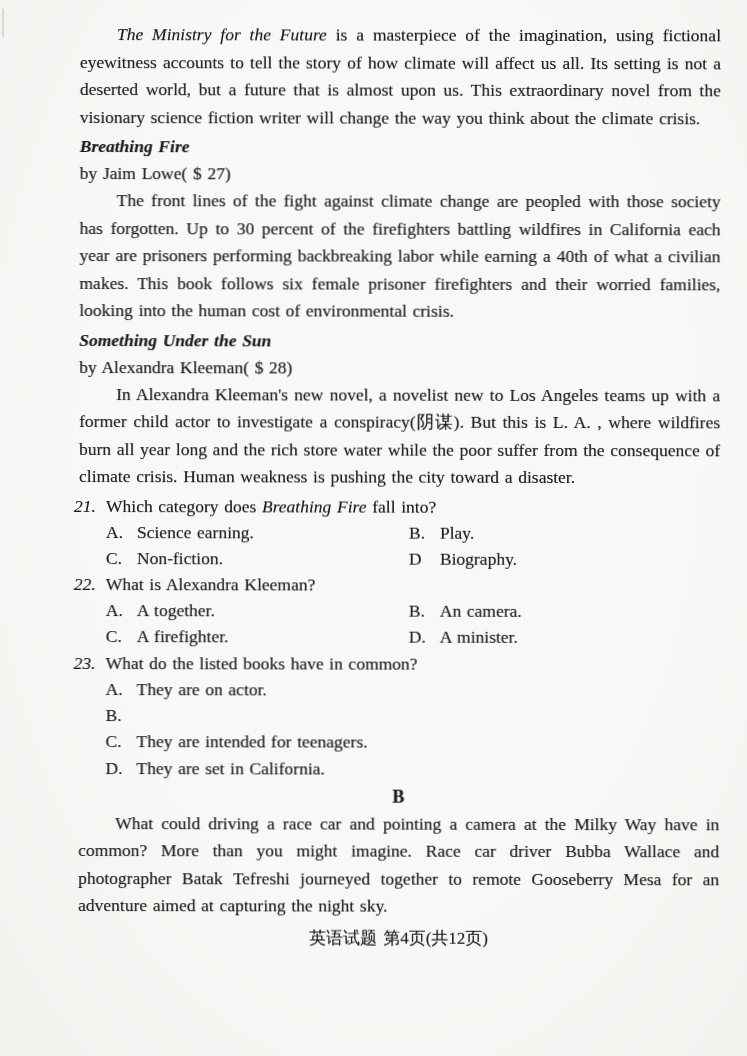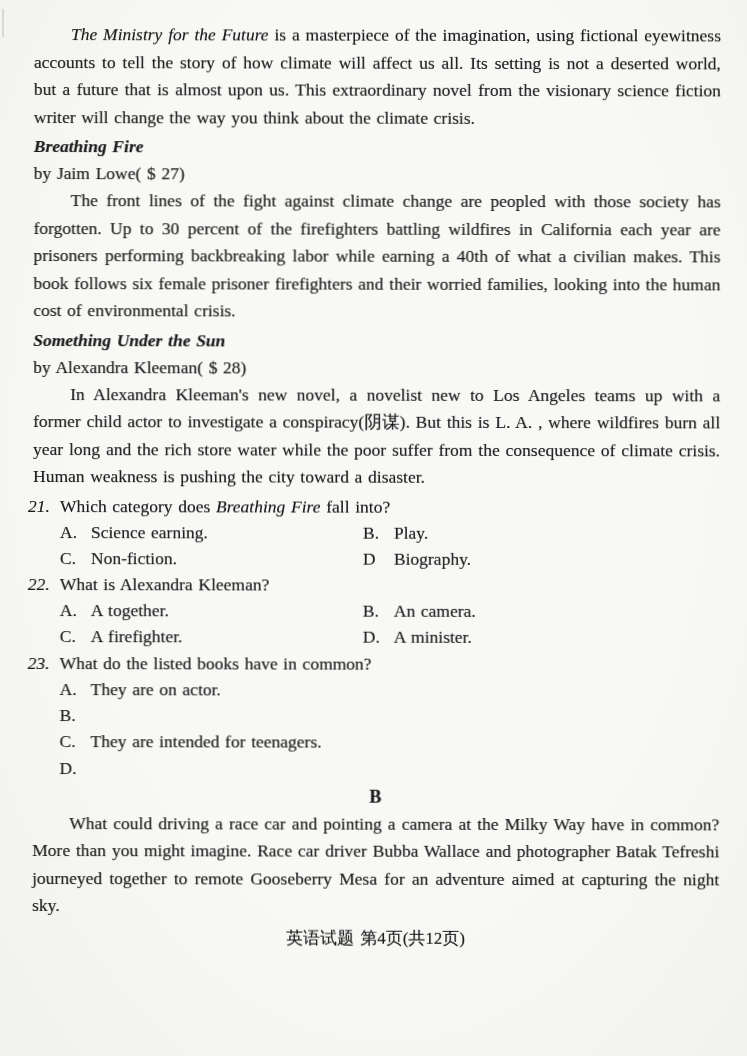--- a/index.html
+++ b/index.html
@@ -8,21 +8,21 @@
   .page {
     width: 747px;
     height: 1056px;
     overflow: hidden;
     position: relative;
     background: radial-gradient(ellipse at 52% 42%, #f8f8f6 55%, #f1f1ee 100%);
     font-family: "Liberation Serif", "DejaVu Serif", serif;
     color: #1d1d1d;
     font-size: 17.5px;
     line-height: 27.5px;
-    padding: 21px 26px 0 34px;
+    padding: 21px 26px 0 80px;
   }
 
   
   .content {
     filter: blur(0.22px) contrast(1.03);
     transform: rotate(0.12deg);
     transform-origin: left top;
     text-shadow: 0 0 0.5px rgba(25,25,25,0.45);
     word-spacing: 1.3px;
   }
@@ -173,20 +173,21 @@
           </div>
           <div class="opt">
             <span class="opt-label">B.</span>
           </div>
           <div class="opt">
             <span class="opt-label">C.</span>
             <span>They are intended for teenagers.</span>
           </div>
           <div class="opt">
             <span class="opt-label">D.</span>
+            <span>They are set in California.</span>
           </div>
         </div>
       </div>
 
     </div>
 
     <h3 class="section-head">B</h3>
     <p class="para">What could driving a race car and pointing a camera at the Milky Way have in common? More than you might imagine. Race car driver Bubba Wallace and photographer Batak Tefreshi journeyed together to remote Gooseberry Mesa for an adventure aimed at capturing the night sky.</p>
 
     <div class="footer">英语试题 第4页(共12页)</div>

